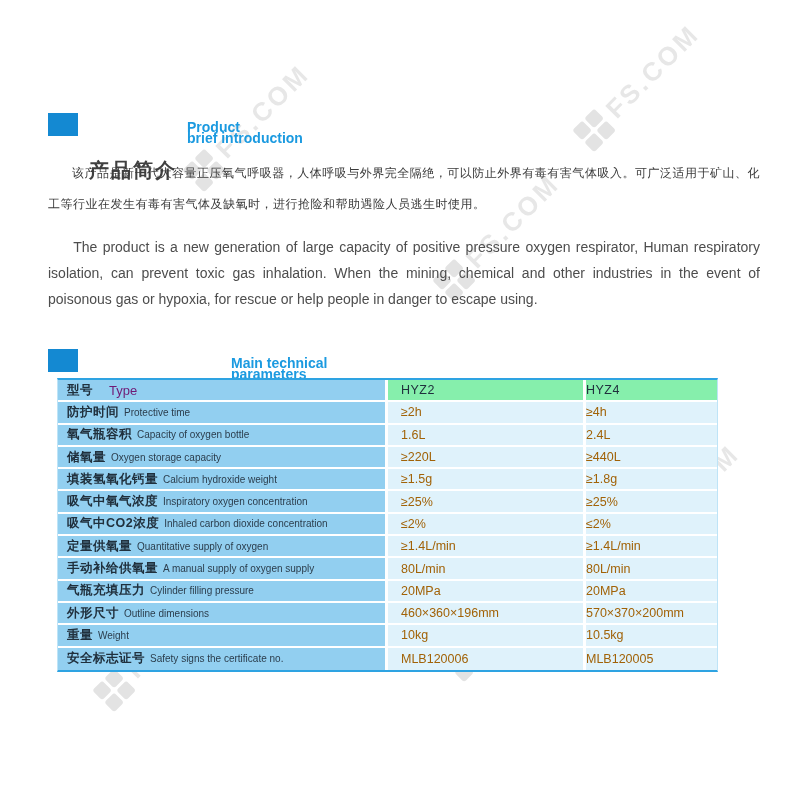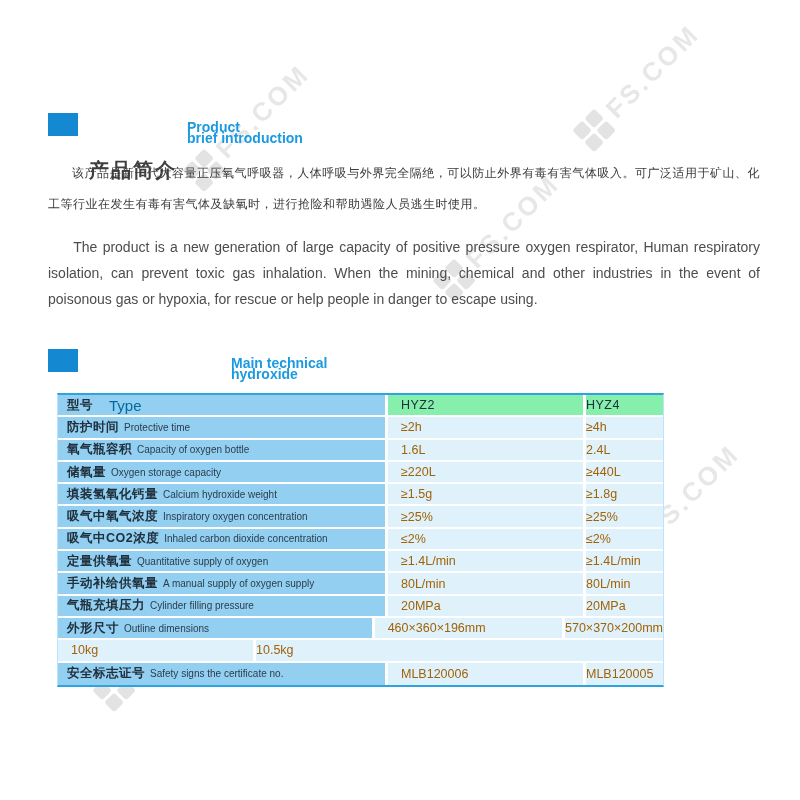--- a/index.html
+++ b/index.html
@@ -35,36 +35,35 @@
     text-align:justify; text-indent:2em; letter-spacing:0.5px;
   }
   .para-en {
     position:absolute; left:48px; width:712px; top:220px;
     font-size:14px; line-height:26px; color:#4d4d4d;
     text-align:justify; text-indent:1.8em;
   }
 
   
   .spec-table {
-    position:absolute; left:57px; top:378px; width:607px;
+    position:absolute; left:57px; top:378px; width:661px;
     border-top:2px solid #2ea3e2; border-bottom:2px solid #2ea3e2;
     border-left:1px solid #bee4f7; border-right:1px solid #bee4f7;
     box-sizing:border-box;
-    margin-top:15px;
   }
   .t-row { display:flex; height:22.3px; box-sizing:border-box; border-bottom:2px solid #ffffff; }
   .t-row:last-child { border-bottom:none;justify-content:center; }
   .cell { display:flex; align-items:center; box-sizing:border-box; }
   .c1 { width:330px; background:#92cff0; padding-left:9px; border-right:3px solid #ffffff; }
   .c2 { width:198px; background:#dff2fb; padding-left:13px; border-right:3px solid #ffffff; }
   .c3 { flex:1;      background:#dff2fb; }
   .t-row.head .c2, .t-row.head .c3 { background:#86efac; }
   .lbl-cn { font-size:12.5px; font-weight:bold; color:#20303d; letter-spacing:0.5px; }
   .lbl-en { font-size:10px;  color:#2b3d4c; margin-left:5px; }
-  .head .lbl-en { font-size:15px; margin-left:16px; font-weight:normal; color:#0369a1; }
+  .head .lbl-en { font-size:13px; margin-left:16px; font-weight:normal; color:#701a75; }
   .val { font-size:12.5px; color:#a16207; }
 </style>
 </head>
 <body>
 
 <div class="page">
 
   <div class="wm" style="left:170px; top:110px;">
     <span class="wm-blocks">
         <i></i>
@@ -130,21 +129,21 @@
   </div>
 
   <p class="para-cn">该产品是新一代大容量正压氧气呼吸器，人体呼吸与外界完全隔绝，可以防止外界有毒有害气体吸入。可广泛适用于矿山、化工等行业在发生有毒有害气体及缺氧时，进行抢险和帮助遇险人员逃生时使用。</p>
   <p class="para-en">The product is a new generation of large capacity of positive pressure oxygen respirator, Human respiratory isolation, can prevent toxic gas inhalation. When the mining, chemical and other industries in the event of poisonous gas or hypoxia, for rescue or help people in danger to escape using.</p>
 
   <div class="sec-header" style="top:348px;">
     <div class="sec-marker"></div>
     <div class="sec-title">主要技术参数</div>
     <div class="sec-sub">
       <div>Main technical</div>
-      <div>hydroxide</div>
+      <div>parameters</div>
     </div>
   </div>
 
   <div class="spec-table">
 
     <div class="t-row head">
       <div class="cell c1">
         <span class="lbl-cn">型号</span>
         <span class="lbl-en">Type</span>
       </div>
@@ -280,20 +279,24 @@
       </div>
       <div class="cell c2">
           <span class="val">460×360×196mm</span>
         </div>
       <div class="cell c3">
           <span class="val">570×370×200mm</span>
         </div>
     </div>
 
     <div class="t-row">
+      <div class="cell c1">
+        <span class="lbl-cn">重量</span>
+        <span class="lbl-en">Weight</span>
+      </div>
       <div class="cell c2">
           <span class="val">10kg</span>
         </div>
       <div class="cell c3">
           <span class="val">10.5kg</span>
         </div>
     </div>
 
     <div class="t-row">
       <div class="cell c1">

